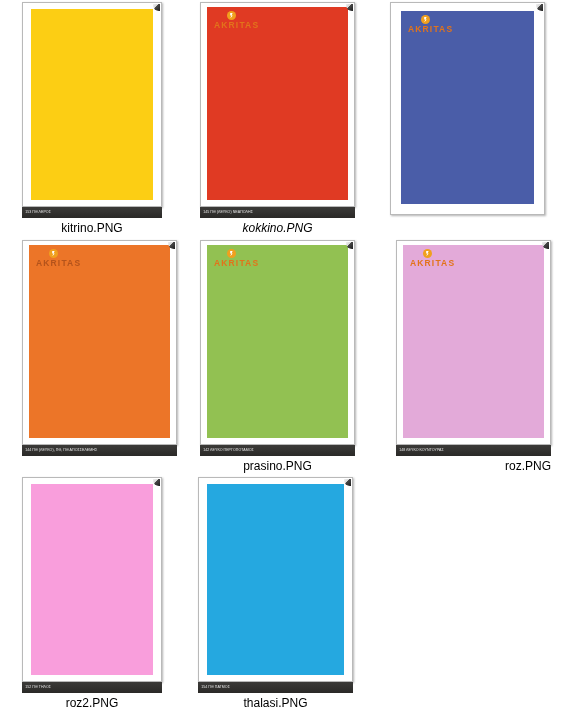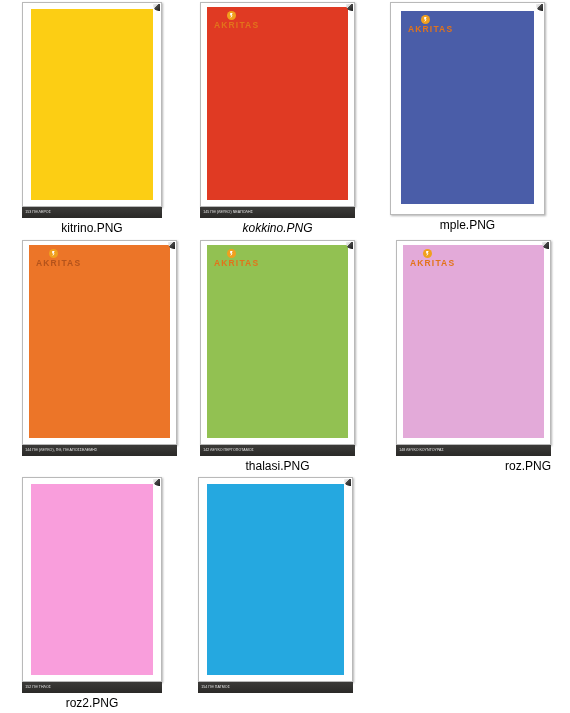--- a/index.html
+++ b/index.html
@@ -154,21 +154,20 @@
     </div>
     <div class="cell" style="left: 390px; top: 2px;">
       <div class="sheet" style="width: 155px; height: 213px;">
         <div class="swatch" style="inset: 8px 10px 10px; background: rgb(74, 93, 168);"></div>
         <div class="brand" style="left: 17px; top: 12px;">
           <div class="brand-mark" style="background: rgb(240, 160, 30);"></div>
           <div class="brand-word" style="color: rgb(226, 115, 27);">AKRITAS</div>
         </div>
         <div class="curl"></div>
       </div>
-      <div class="filename" style="width: 155px;">mple.PNG</div>
     </div>
     <div class="cell" style="left: 22px; top: 240px;">
       <div class="sheet" style="width: 155px; height: 205px;">
         <div class="swatch" style="inset: 4px 6px 6px; background: rgb(236, 117, 40);"></div>
         <div class="brand" style="left: 13px; top: 8px;">
           <div class="brand-mark" style="background: rgb(240, 160, 30);"></div>
           <div class="brand-word" style="color: rgb(180, 83, 27);">AKRITAS</div>
         </div>
         <div class="curl"></div>
       </div>
@@ -181,21 +180,21 @@
         <div class="swatch" style="inset: 4px 6px 6px; background: rgb(146, 193, 82);"></div>
         <div class="brand" style="left: 13px; top: 8px;">
           <div class="brand-mark" style="background: rgb(240, 160, 30);"></div>
           <div class="brand-word" style="color: rgb(226, 115, 27);">AKRITAS</div>
         </div>
         <div class="curl"></div>
       </div>
       <div class="metabar" style="width: 155px; height: 11px;">
         <div class="metabar-text">142 ΛΕΥΚΟ ΠΕΡΓΟΠΟΤΑΜΟΣ</div>
       </div>
-      <div class="filename" style="width: 155px;">thalasi.PNG</div>
+      <div class="filename" style="width: 155px;">prasino.PNG</div>
     </div>
     <div class="cell" style="left: 396px; top: 240px;">
       <div class="sheet" style="width: 155px; height: 205px;">
         <div class="swatch" style="inset: 4px 6px 6px; background: rgb(227, 170, 217);"></div>
         <div class="brand" style="left: 13px; top: 8px;">
           <div class="brand-mark" style="background: rgb(240, 160, 30);"></div>
           <div class="brand-word" style="color: rgb(226, 115, 27);">AKRITAS</div>
         </div>
         <div class="curl"></div>
       </div>
@@ -215,14 +214,15 @@
       <div class="filename" style="width: 140px;">roz2.PNG</div>
     </div>
     <div class="cell" style="left: 198px; top: 477px;">
       <div class="sheet" style="width: 155px; height: 205px;">
         <div class="swatch" style="inset: 6px 8px; background: rgb(37, 168, 224);"></div>
         <div class="curl"></div>
       </div>
       <div class="metabar" style="width: 155px; height: 11px;">
         <div class="metabar-text">154 ΠΘ ΠΑΤΜΟΣ</div>
       </div>
+      <div class="filename" style="width: 155px;">thalasi.PNG</div>
     </div>
   </div>
 
 </body></html>

